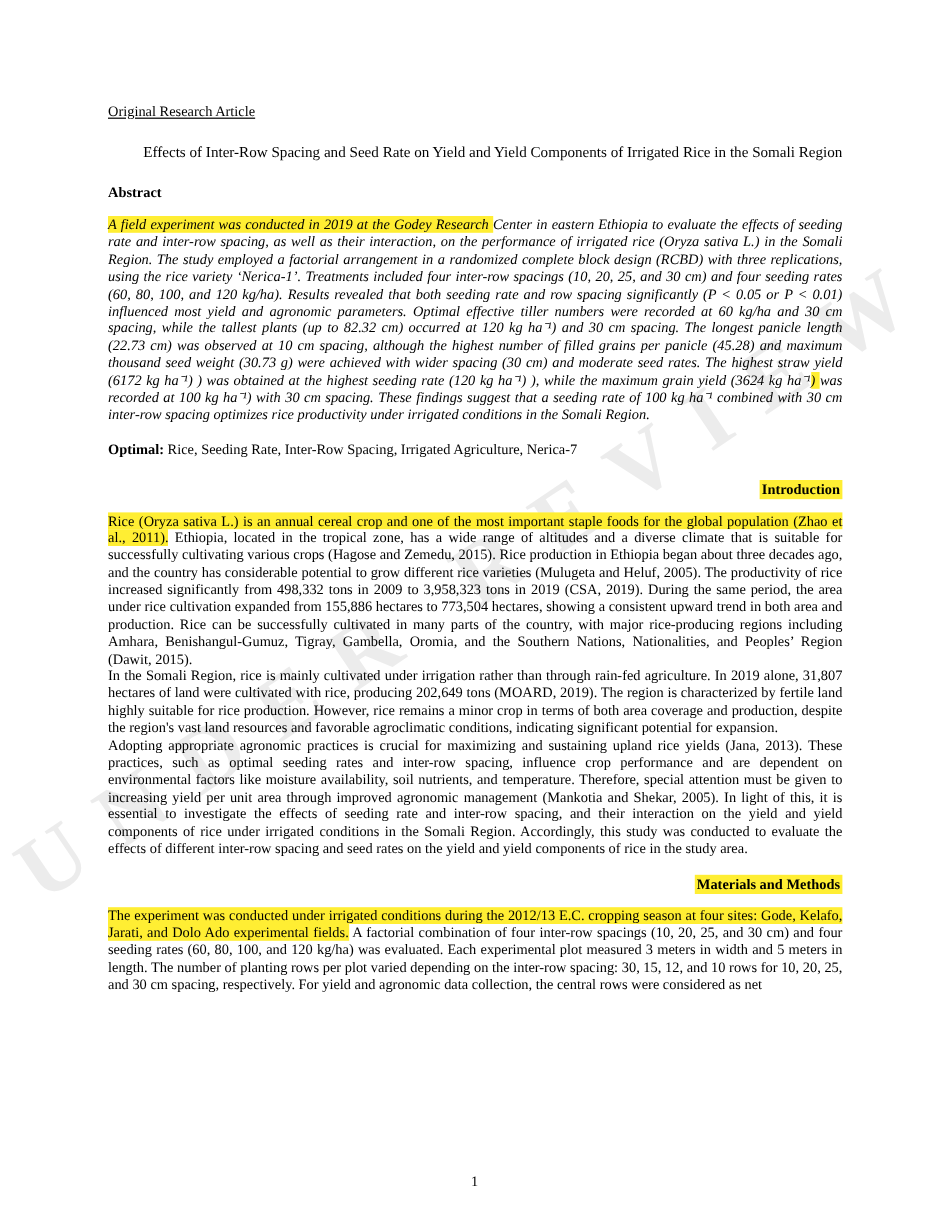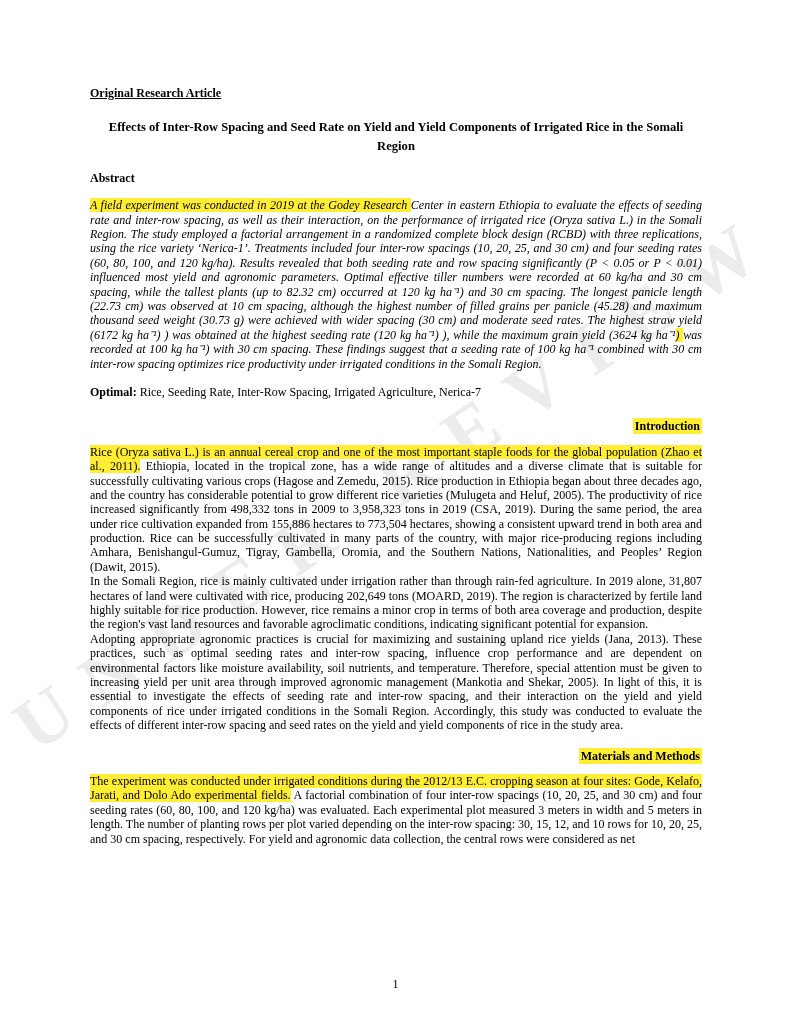--- a/index.html
+++ b/index.html
@@ -31,25 +31,25 @@
     position: absolute;
     left: 90px; right: 89px; top: 0;
     padding-top: 86px;
     font-size: 12px;
     line-height: 1.2;
     text-align: justify;
   }
   .content p { margin: 0; }
 
   .article-type { margin-bottom: 18px !important; text-align: left; }
-  .article-type .lbl { font-weight: bold; text-decoration: underline; }
+  .article-type .lbl { font-weight: normal; text-decoration: underline; }
 
   .title {
-    font-weight: bold;
-    text-align: center;
+    font-weight: normal;
+    text-align: right;
     font-size: 12.6px;
     line-height: 1.45;
     margin-bottom: 16px !important;
   }
 
   .abstract-heading { font-weight: bold; text-align: left; margin-bottom: 13px !important; }
 
   .abstract {
     font-style: italic;
     margin-bottom: 14px !important;

